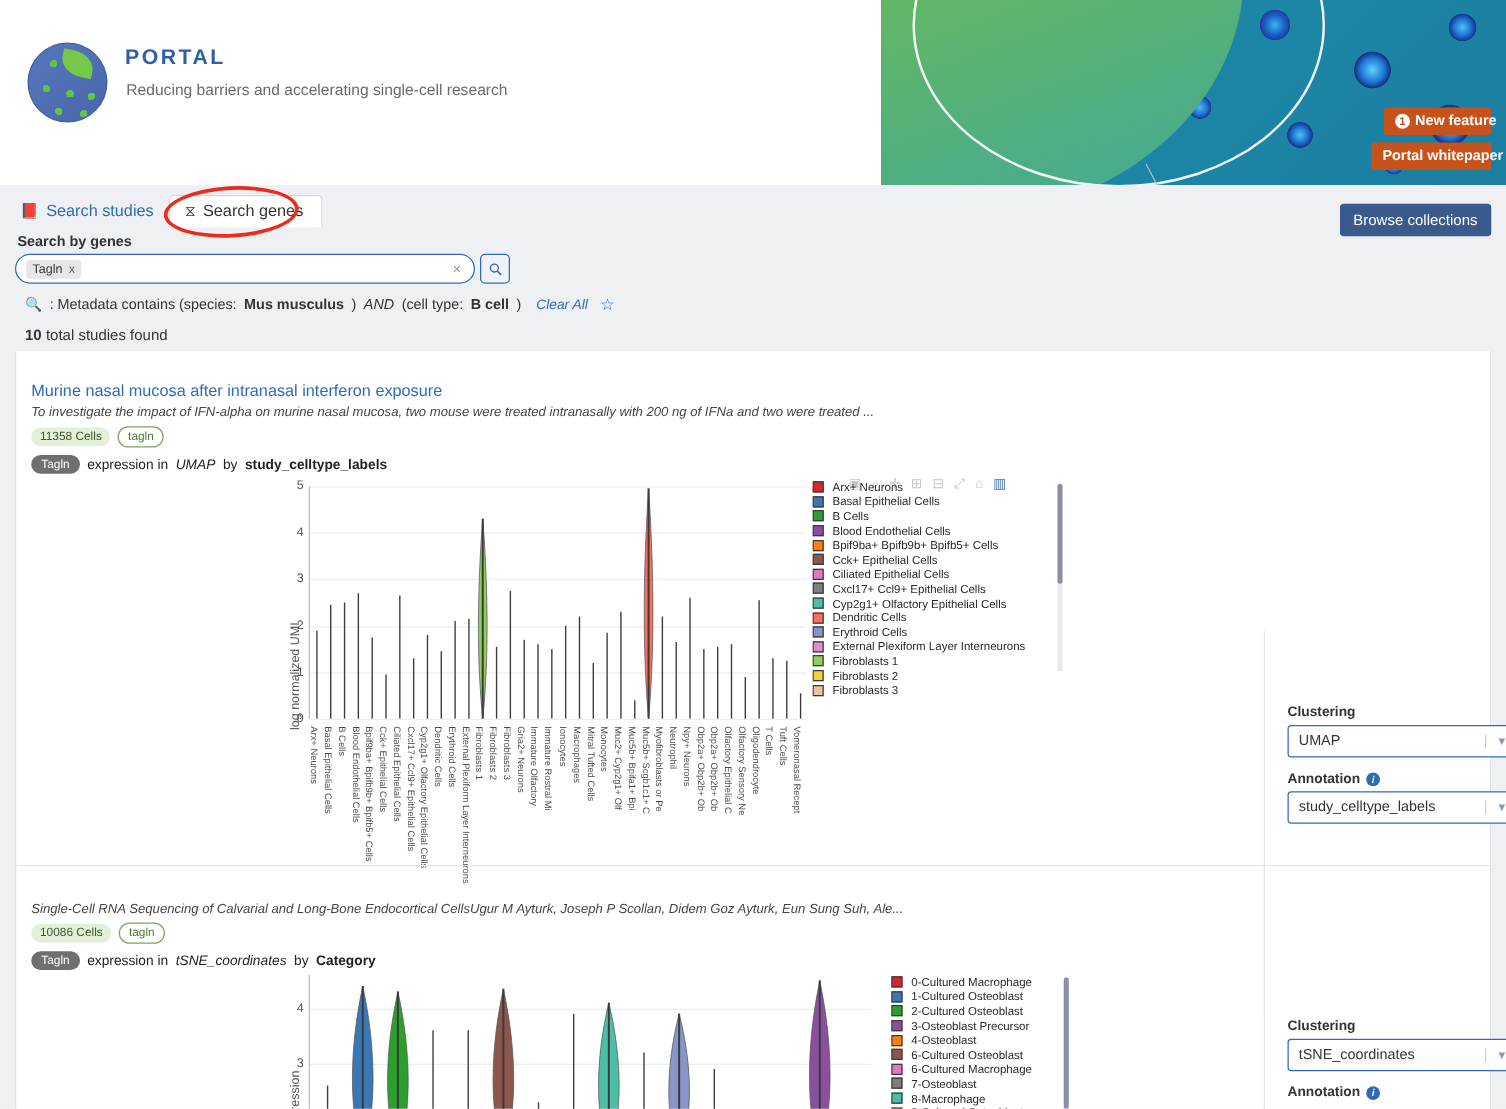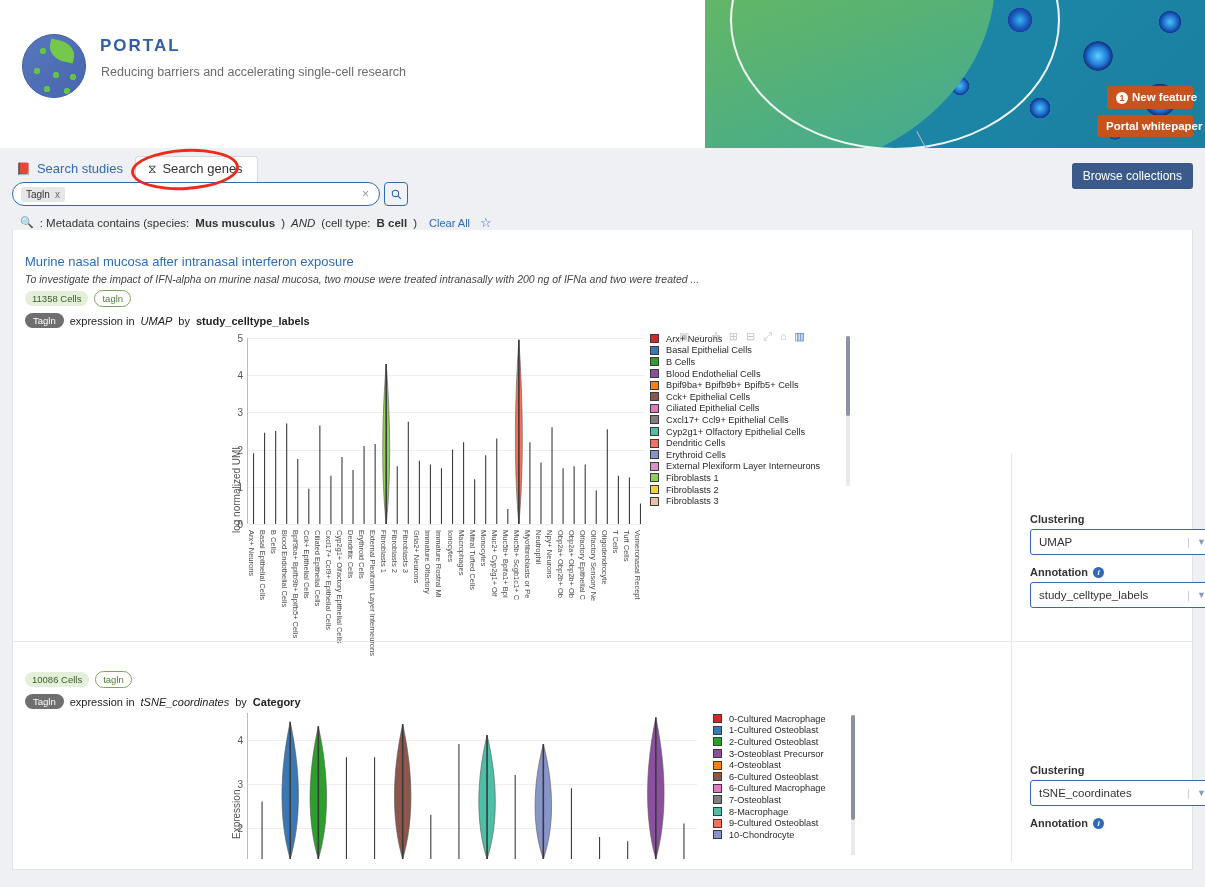--- a/index.html
+++ b/index.html
@@ -117,21 +117,21 @@
     font-size:10px; color:#333; padding:2px 5px;
   }
   .gene-chip .x { color:#666; font-size:10px; cursor:pointer; }
   .gene-clear { position:absolute; right:10px; color:#999; font-size:12px; cursor:pointer; }
   .search-btn {
     width:24px; height:24px; border:1px solid #2f6bb5; border-radius:4px; background:#f0f2f5;
     display:flex; align-items:center; justify-content:center; color:#2f6bb5; font-size:12px; cursor:pointer;
   }
   .filters-row { display:flex; align-items:center; gap:6px; font-size:11.5px; color:#333; margin:9px 0 0 8px; }
   .filters-row .magn { color:#222; font-size:11px; }
-  .filters-row .clearall { color:#2f6bb5; font-size:11px; cursor:pointer; margin-left:6px; }
+  .filters-row .clearall { color:#2f6bb5; font-size:11px; cursor:pointer; margin-left:6px;font-style:italic; }
   .filters-row .star { color:#2f6bb5; font-size:13px; cursor:pointer; margin-left:4px; }
   .browse-btn {
     position:absolute; right:12px; top:15px; background:#3a5a8c; color:#fff; font-size:12px;
     padding:6px 11px; border-radius:3px; cursor:pointer;
   }
   .total-found { font-size:12px; color:#333; margin:10px 0 6px 8px; }
   .total-found b { font-weight:bold; }
 
   
   .results { background:#fff; margin:0 12px; border:1px solid #dfe2e6; border-top:none; }
@@ -227,20 +227,21 @@
       <span class="ticon">📕</span>
       <span>Search studies</span>
     </div>
     <div class="tab active">
       <span class="ticon">⧖</span>
       <span>Search genes</span>
     </div>
     <div class="annot-ellipse"></div>
   </div>
 
+  <div class="search-label">Search by genes</div>
   <div class="search-row">
     <div class="gene-input">
       <span class="gene-chip">
         <span>Tagln</span>
         <span class="x">x</span>
       </span>
       <span class="gene-clear">×</span>
     </div>
     <div class="search-btn">
       <svg width="11" height="11" viewBox="0 0 16 16">
@@ -258,20 +259,24 @@
     <i>AND</i>
     <span>(cell type:</span>
     <b>B cell</b>
       <span>)</span>
     <span class="clearall">Clear All</span>
     <span class="star">☆</span>
   </div>
 
   <div class="browse-btn">Browse collections</div>
 
+  <div class="total-found">
+    <b>10</b>
+    <span>total studies found</span>
+  </div>
 </div>
 
 <div class="results">
 
   <div class="study">
     <div class="study-title">Murine nasal mucosa after intranasal interferon exposure</div>
     <div class="study-desc">To investigate the impact of IFN-alpha on murine nasal mucosa, two mouse were treated intranasally with 200 ng of IFNa and two were treated ...</div>
     <div class="badges">
       <span class="badge-cells">11358 Cells</span>
       <span class="badge-gene">tagln</span>
@@ -474,20 +479,21 @@
       </div>
       <div class="ctrl-select">
         <span>study_celltype_labels</span>
         <span class="sep">|</span>
         <span class="chev">▼</span>
       </div>
     </div>
   </div>
 
   <div class="study" style="margin-top:8px;">
+    <div class="study-desc">Single-Cell RNA Sequencing of Calvarial and Long-Bone Endocortical CellsUgur M Ayturk, Joseph P Scollan, Didem Goz Ayturk, Eun Sung Suh, Ale...</div>
     <div class="badges">
       <span class="badge-cells">10086 Cells</span>
       <span class="badge-gene">tagln</span>
     </div>
     <div class="expr-line">
       <span class="gene-pill">Tagln</span>
       <span>expression in</span>
       <i>tSNE_coordinates</i>
       <span>by</span>
       <b>Category</b>

